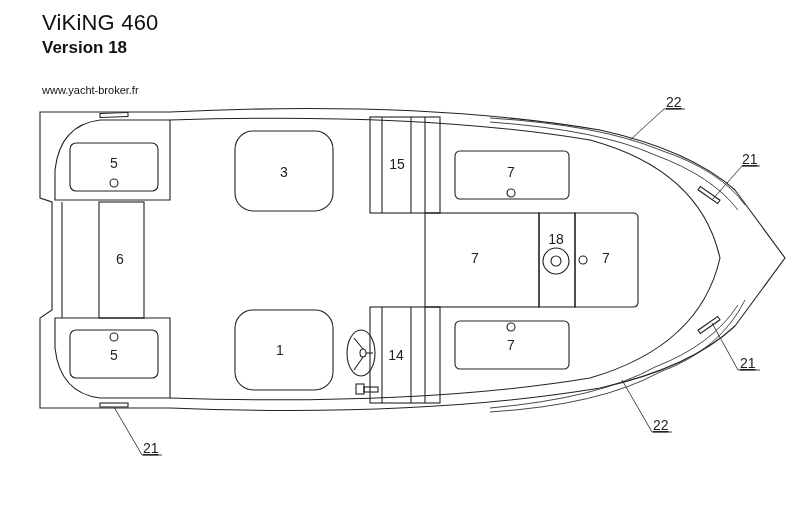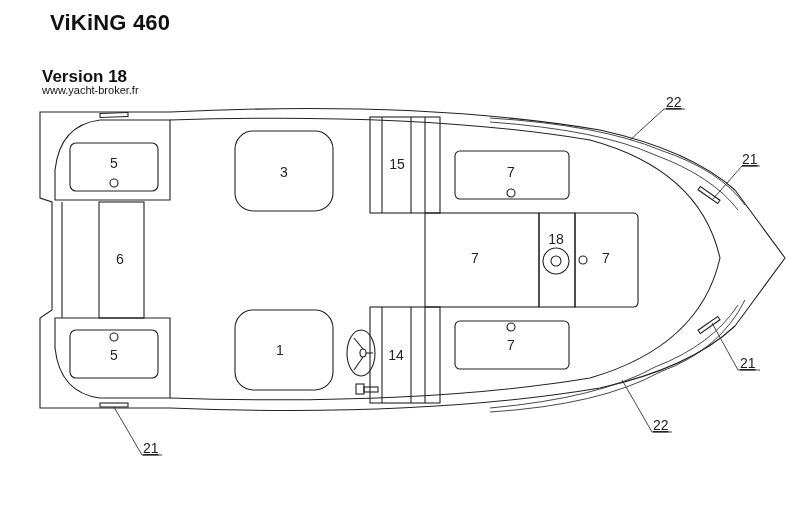--- a/index.html
+++ b/index.html
@@ -1,19 +1,19 @@
 <!DOCTYPE html>
 <html><head>
 <meta charset="utf-8">
 <style>
   html, body { margin: 0; padding: 0; background: #ffffff; }
   body { width: 799px; height: 516px; position: relative; overflow: hidden;
          font-family: "Liberation Sans", sans-serif; color: #111; }
-  .title { position: absolute; left: 50px; top: 10px; font-size: 22px; font-weight: bold; letter-spacing: 0.2px; }
-  .subtitle { position: absolute; left: 42px; top: 38px; font-size: 17px; font-weight: bold; margin-top: 29px; }
+  .title { position: absolute; left: 42px; top: 10px; font-size: 22px; font-weight: normal; letter-spacing: 0.2px; }
+  .subtitle { position: absolute; left: 42px; top: 38px; font-size: 17px; font-weight: bold; }
   .url { position: absolute; left: 42px; top: 84px; font-size: 11px; font-weight: normal; }
   svg.plan { position: absolute; left: 0; top: 0; }
   .lbl { font-family: "Liberation Sans", sans-serif; font-size: 14px; fill: #222; text-anchor: middle; }
   .callout { font-family: "Liberation Sans", sans-serif; font-size: 14px; fill: #222; text-decoration: underline; }
   .ln { fill: none; stroke: #222; stroke-width: 1.1; }
   .ln2 { fill: none; stroke: #333; stroke-width: 0.9; }
 </style>
 </head>
 <body>
 

